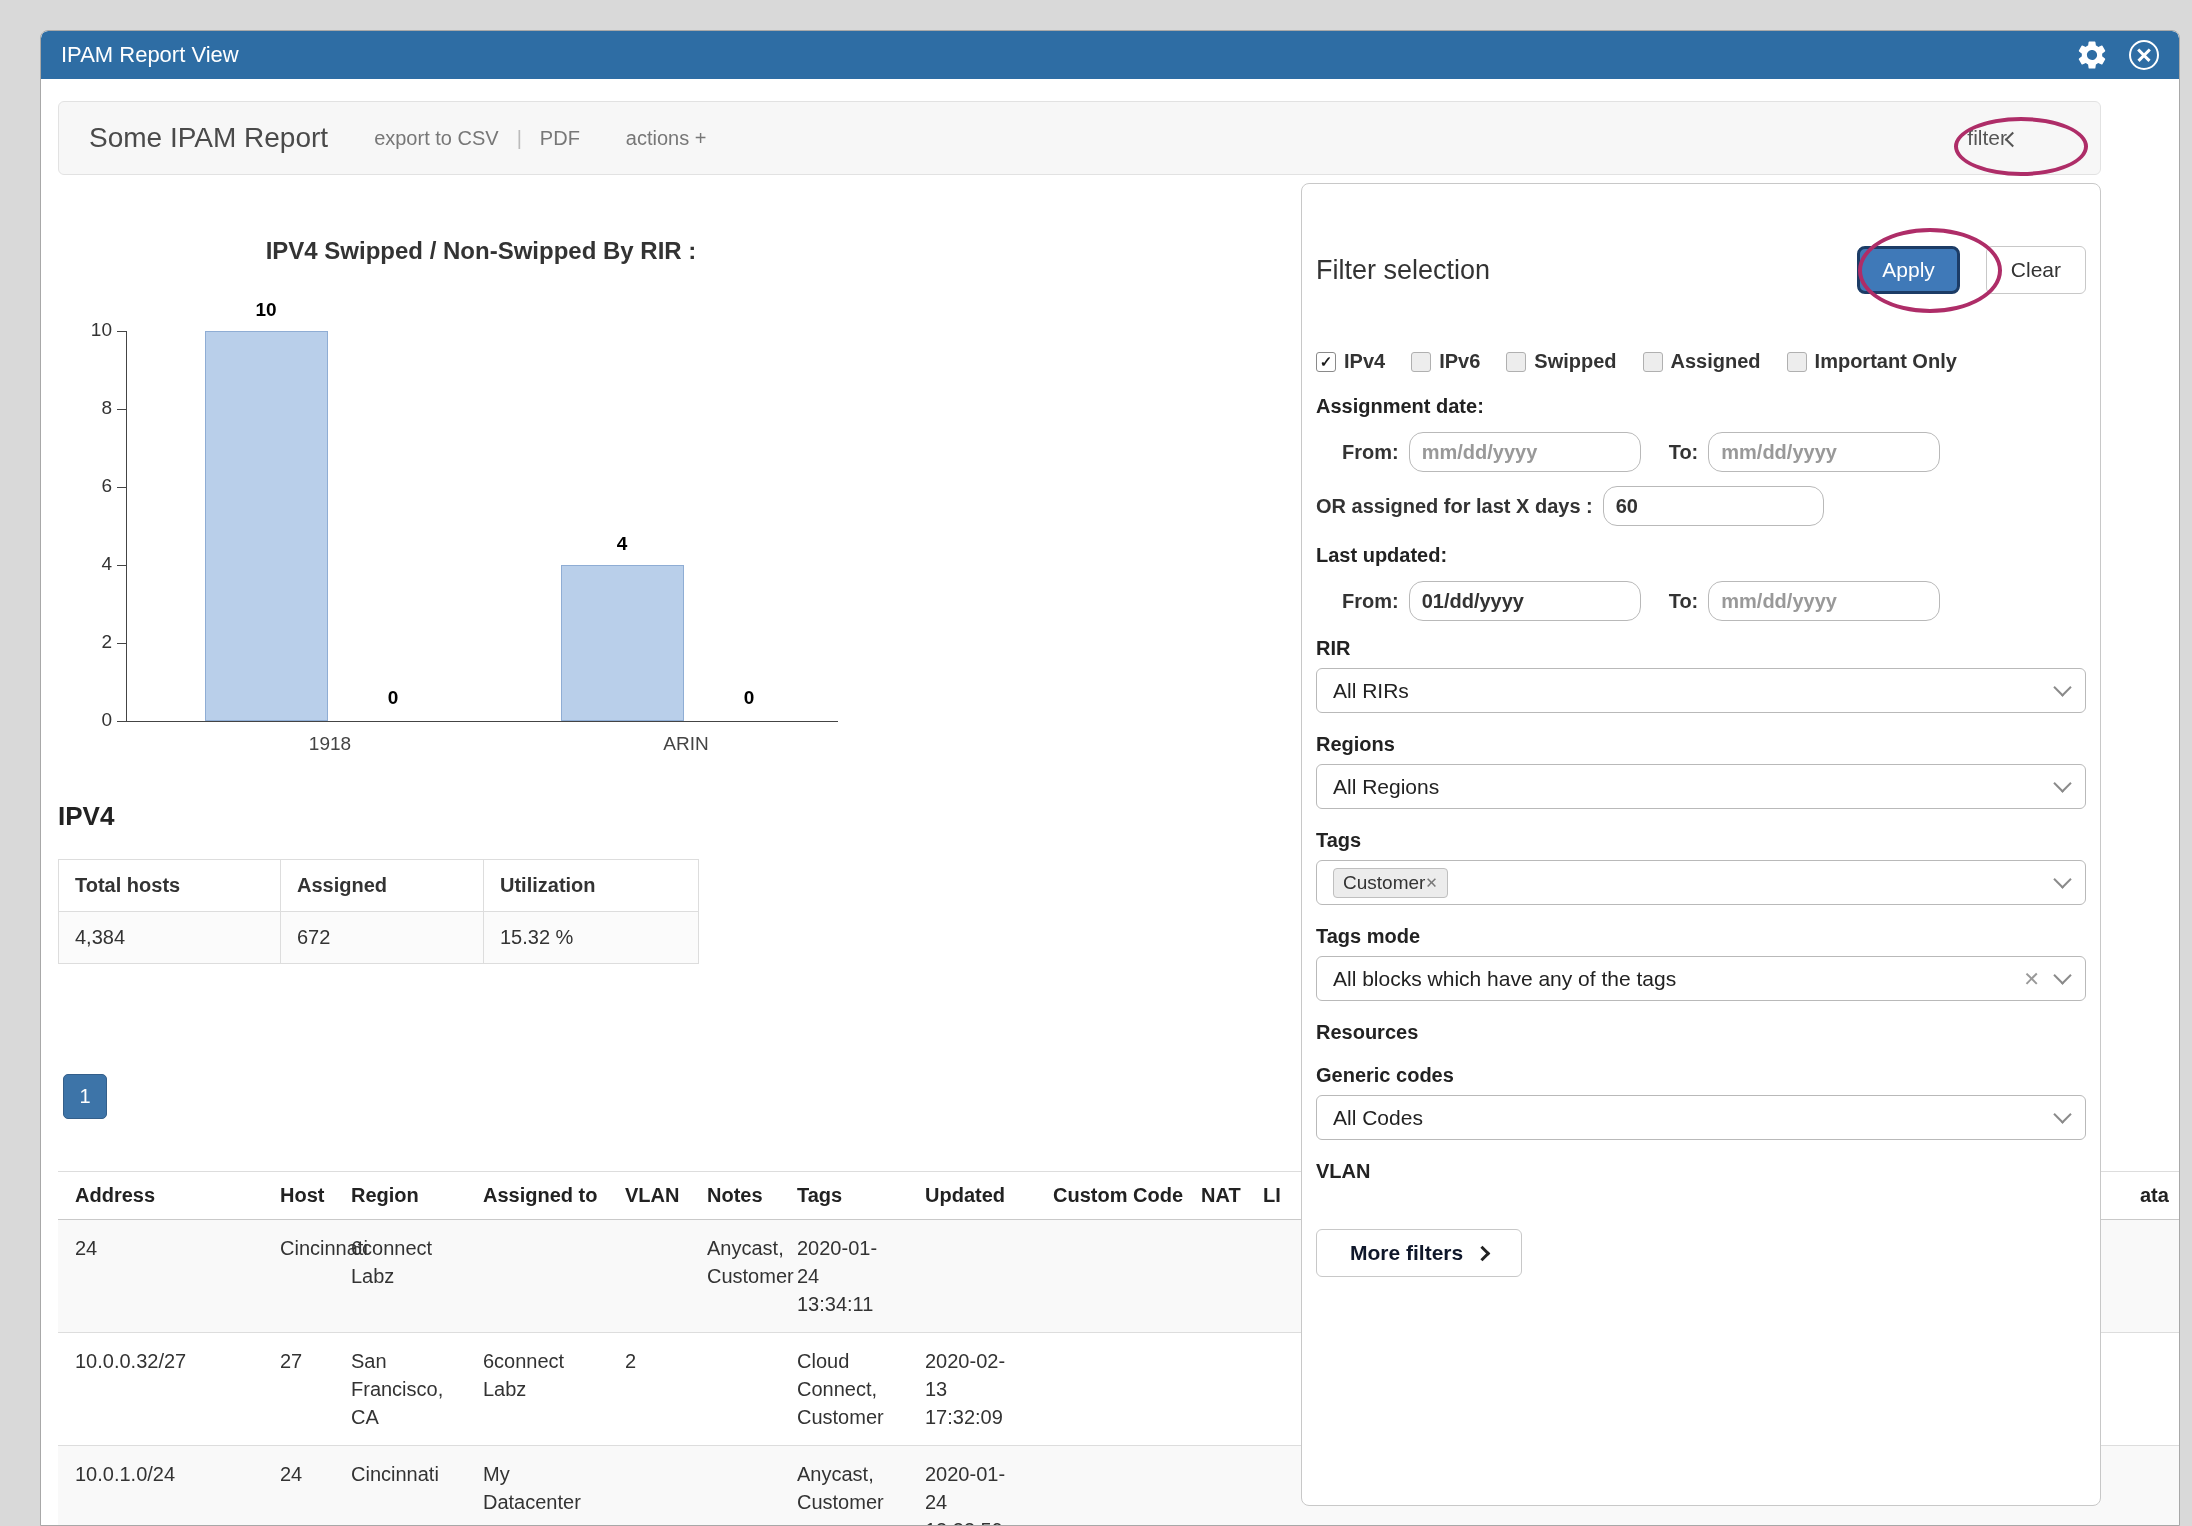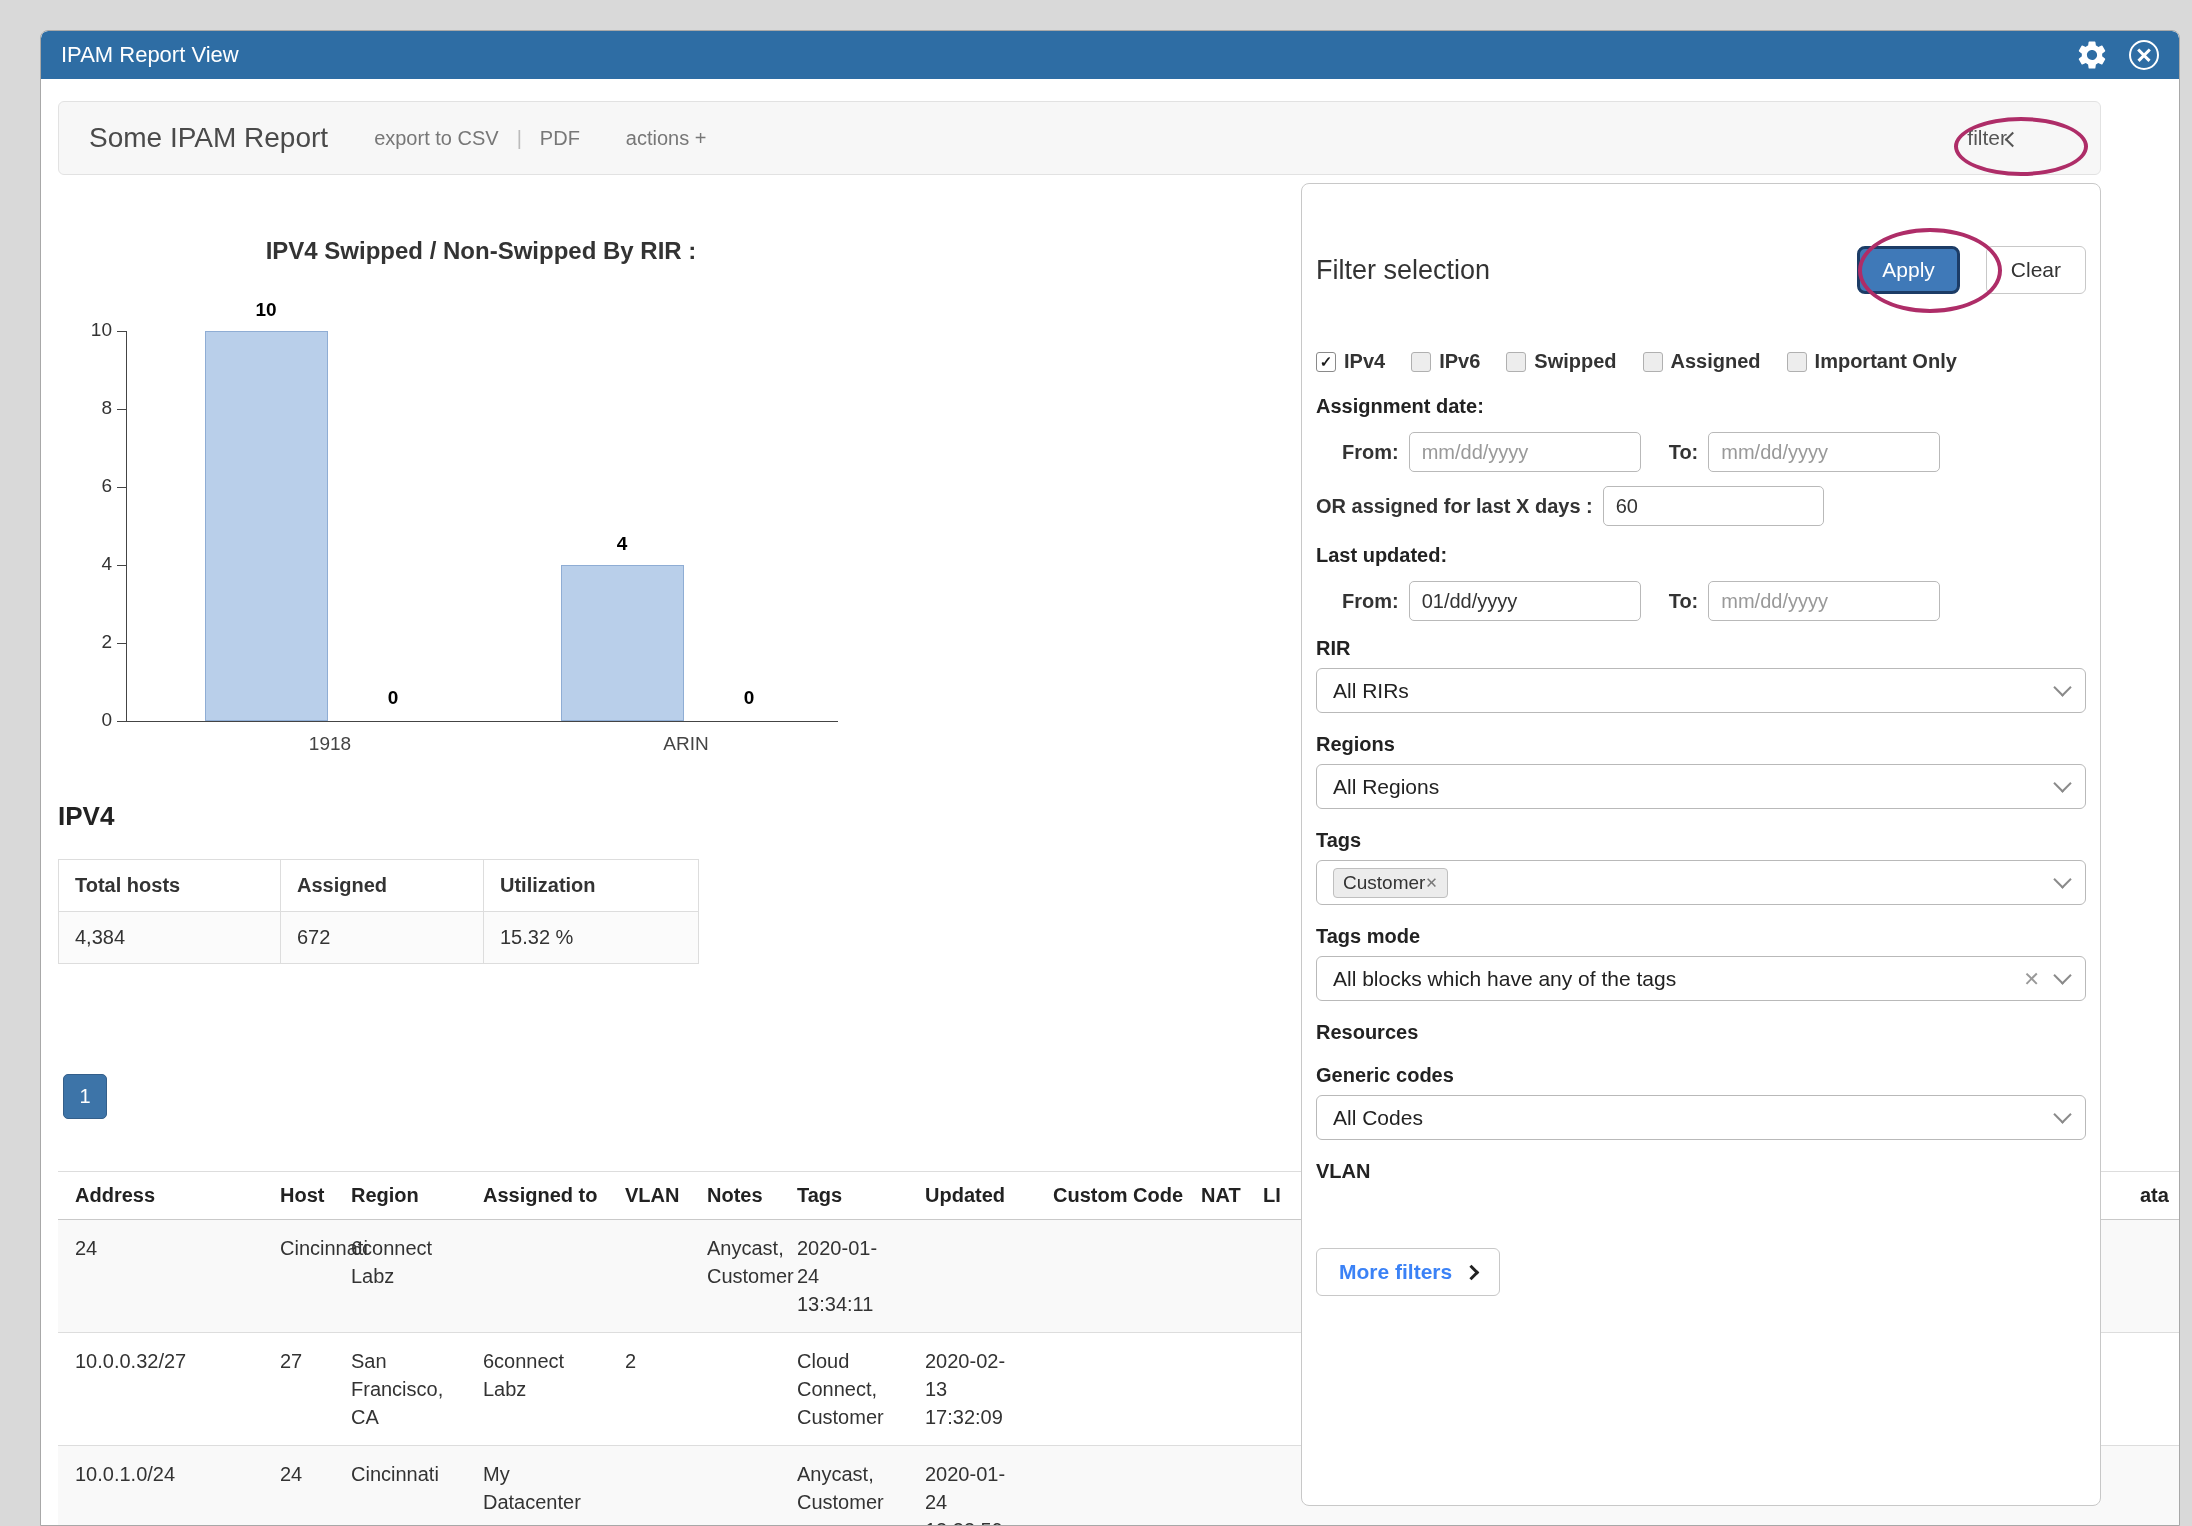--- a/index.html
+++ b/index.html
@@ -89,35 +89,35 @@
     background:#ededed; display:flex; align-items:center; justify-content:center; }
   .box.checked { background:#fff; border-color:#8a8a8a; }
   .box .tick { font-size:15px; color:#1a1a1a; display:none; line-height:1; }
   .box.checked .tick { display:block; }
 
   .fp-sub-label { font-size:20px; font-weight:bold; color:#222; margin:22px 0 14px; }
   .fp-section-label { font-size:20px; font-weight:bold; color:#222; margin:20px 0 8px; }
   .date-row { display:flex; align-items:center; margin-left:26px; }
   .date-row .lbl { font-size:20px; font-weight:bold; }
   .date-row .to { margin-left:28px; }
-  input.f-in { height:40px; border:1px solid #b9b9b9; border-radius:5px; padding:0 12px;
-    font-size:20px; font-family:"Liberation Sans", sans-serif; color:#333; margin-left:10px; }
+  input.f-in { height:40px; border:1px solid #b9b9b9; border-radius:14px; padding:0 12px;
+    font-size:20px; font-family:"Liberation Sans", sans-serif; color:#333; margin-left:10px;font-weight:bold; }
   input.f-in::placeholder { color:#999; }
   .in-date { width:232px; }
   .xdays-row { display:flex; align-items:center; margin-top:14px; }
   .xdays-row .lbl { font-size:20px; font-weight:bold; }
   .in-days { width:221px; }
 
   .chip { display:inline-flex; align-items:center; gap:0; background:#ececec;
     border:1px solid #bfbfbf; border-radius:4px; padding:3px 9px; font-size:19px; color:#333; }
   .chip .rm { color:#777; font-size:15px; cursor:pointer; }
 
-  .more-filters { display:inline-flex; align-items:center; gap:14px; margin-top:57px;
-    padding:11px 22px; border:1px solid #c8c8c8; border-radius:6px; background:#fff;
-    font-size:21px; font-weight:bold; color:#3b82f6; cursor:pointer; }
+  .more-filters { display:inline-flex; align-items:center; gap:14px; margin-top:38px;
+    padding:11px 33px; border:1px solid #c8c8c8; border-radius:6px; background:#fff;
+    font-size:21px; font-weight:bold; color:#0f172a; cursor:pointer; }
   .chev-right { width:11px; height:11px; border-right:3px solid #222; border-bottom:3px solid #222;
     transform:rotate(-45deg); margin-top:1px; }
 
   
   .ann { position:absolute; border:4px solid #ae2d68; border-radius:50%;
     z-index:40; pointer-events:none; }
   .ann-filter { left:1954px; top:117px; width:134px; height:59px; }
   .ann-apply { left:1858px; top:228px; width:144px; height:85px; }
 </style>
 </head>

